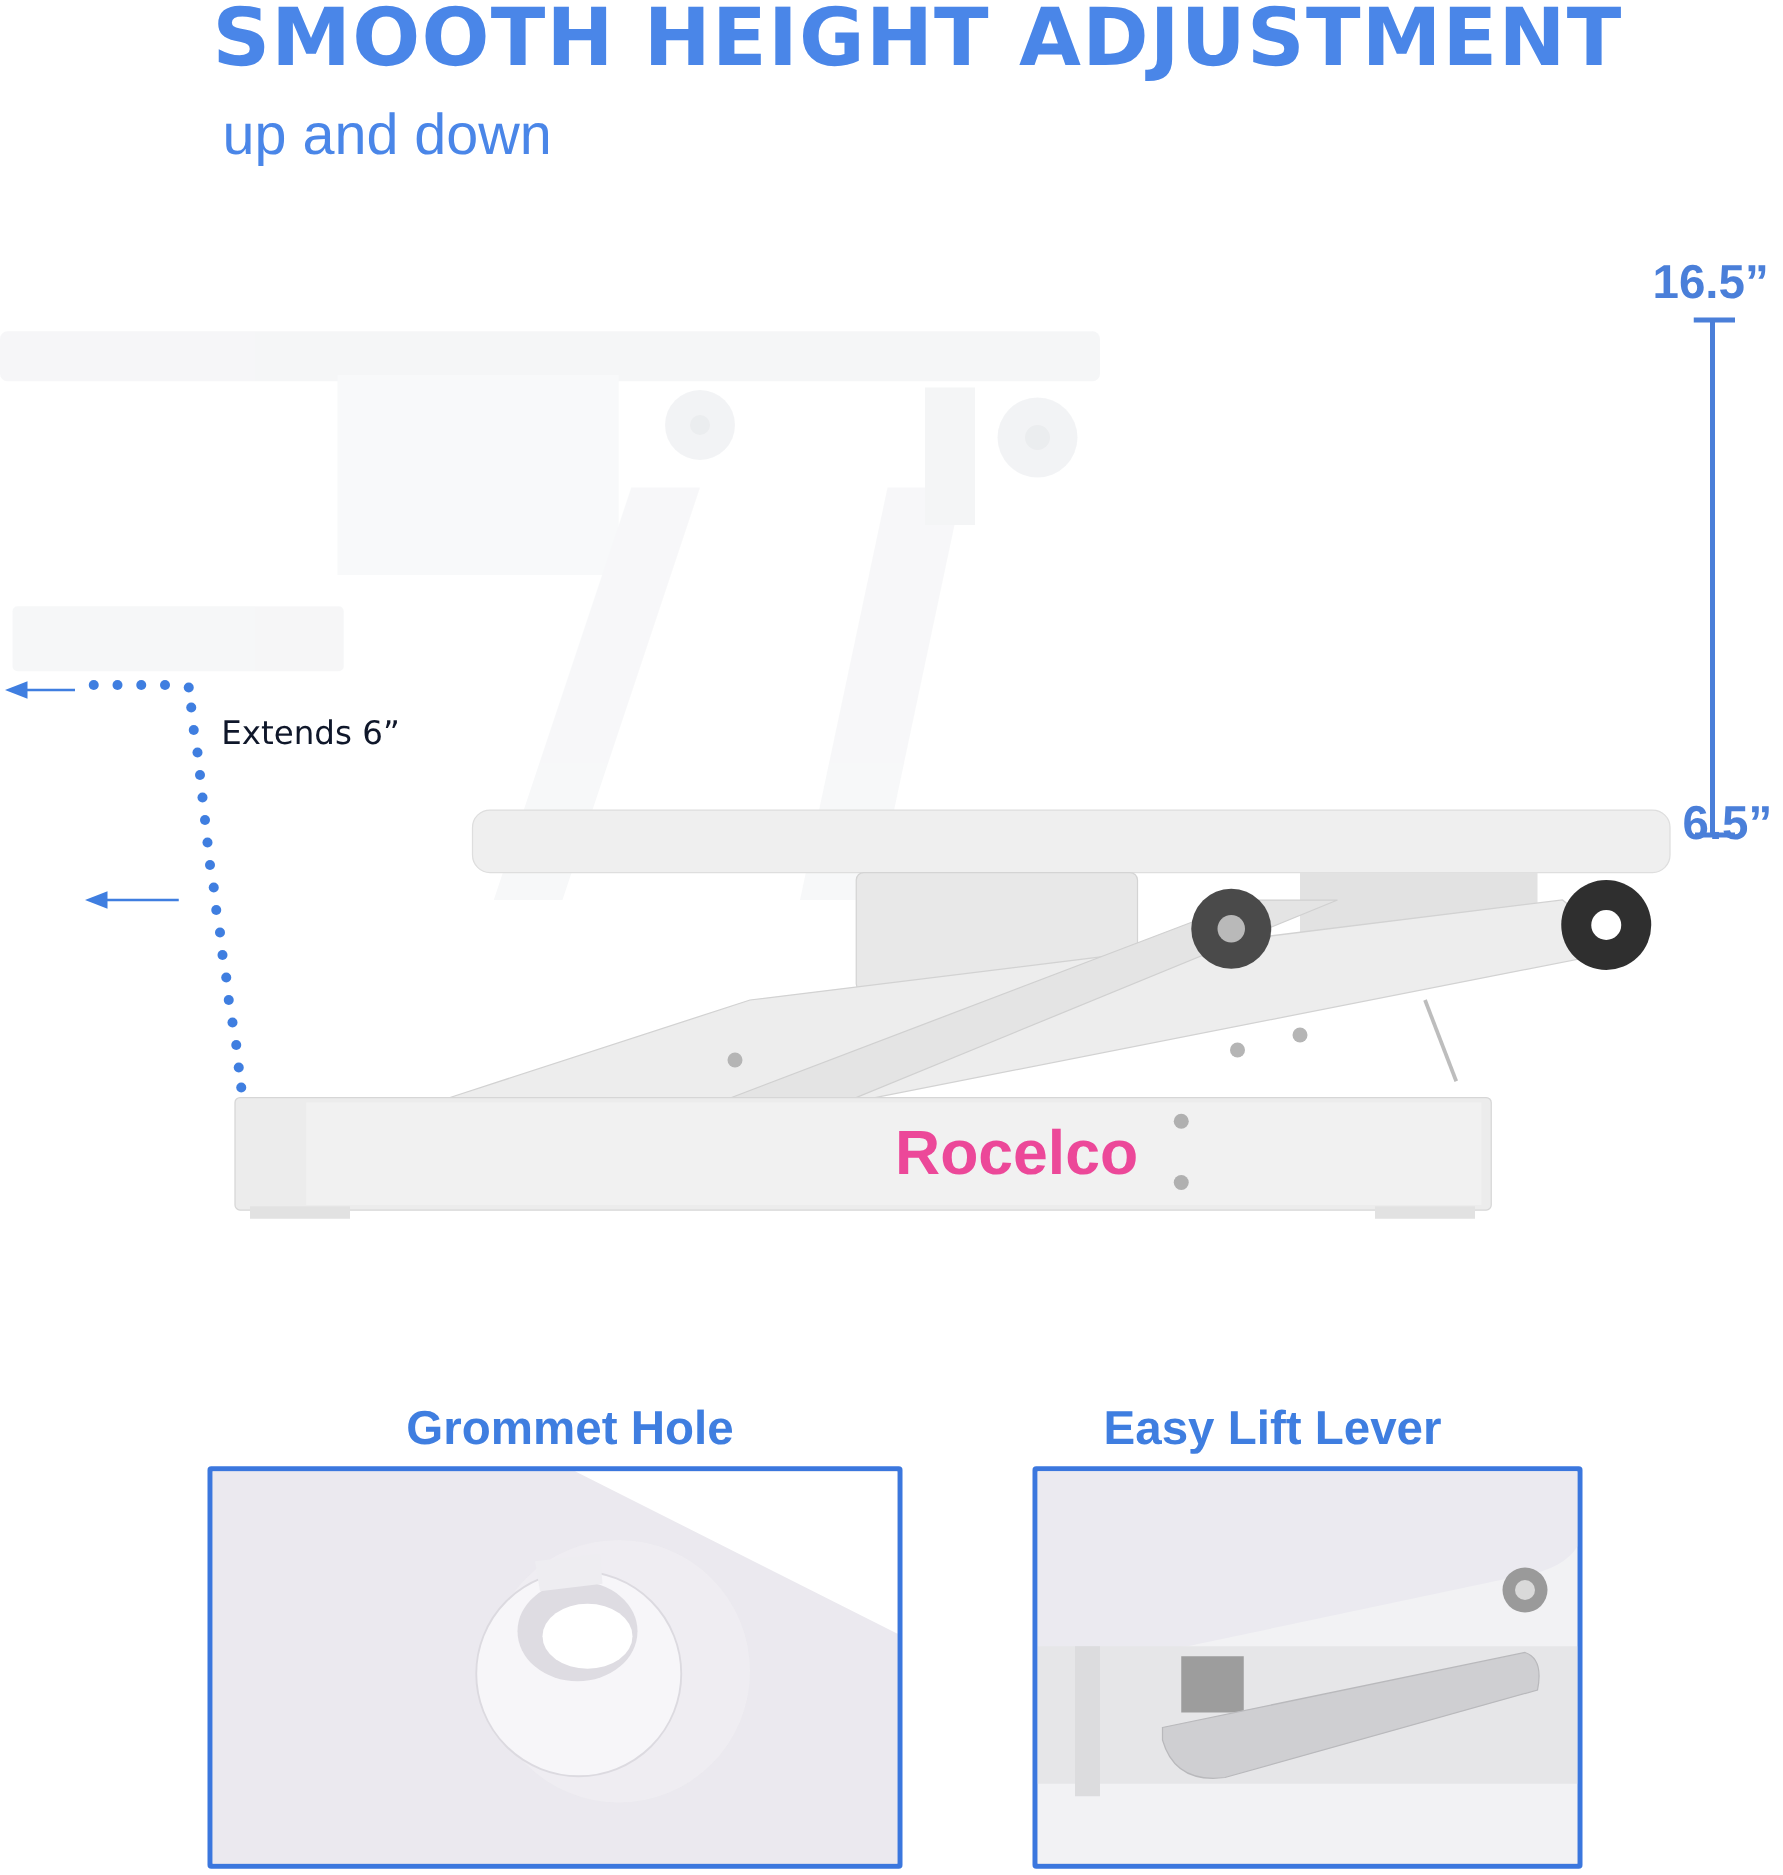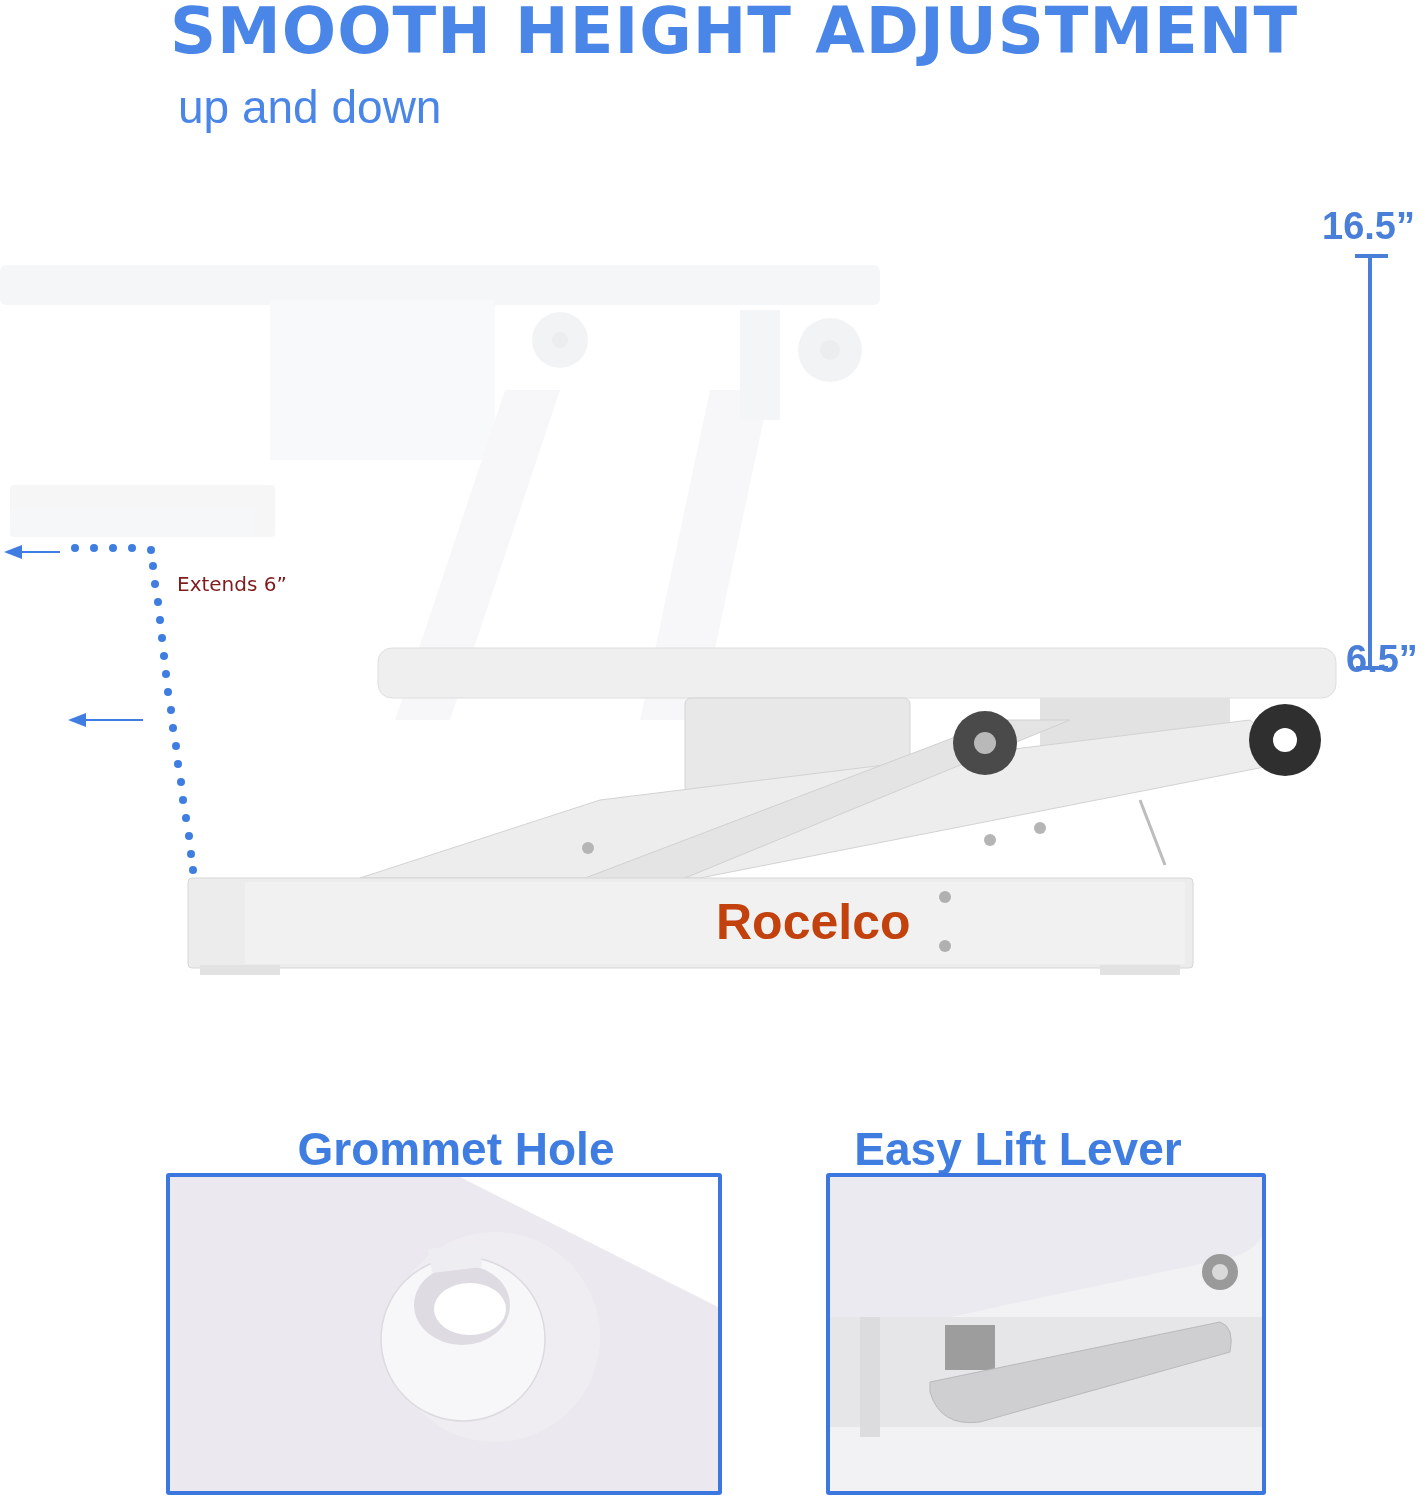--- a/index.html
+++ b/index.html
@@ -15,34 +15,34 @@
     }
     .subtitle {
       left: 178px; top: 80px; font-size: 46px; color: #4a86e8;
       font-family: Liberation Sans, sans-serif; white-space: nowrap;
     }
     .measure-label {
       font-family: "Liberation Sans", sans-serif; font-weight: bold;
       font-size: 38px; color: #4a7fd9; white-space: nowrap;
     }
     .extends-label {
-      left: 177px; top: 572px; font-size: 20px; color: #7f1d1d;
+      left: 177px; top: 572px; font-size: 26px; color: #0f172a;
       font-family: "DejaVu Sans", sans-serif; white-space: nowrap;
     }
     .caption {
       font-family: "Liberation Sans", sans-serif; font-weight: bold;
-      font-size: 46px; color: #3f7ee0; white-space: nowrap; text-align: center;
+      font-size: 38px; color: #3f7ee0; white-space: nowrap; text-align: center;
     }
     .inset {
       border: 4px solid #3b77de; border-radius: 3px; overflow: hidden;
       background: #ebe9ef; box-sizing: border-box;
     }
     .brand {
       font-family: "Liberation Sans", sans-serif; font-size: 50px;
-      color: #c2410c; font-weight: bold; white-space: nowrap; text-align: right;
+      color: #ec4899; font-weight: bold; white-space: nowrap; text-align: right;
     }
   </style>
 </head>
 <body>
 
 <div class="abs title">SMOOTH HEIGHT ADJUSTMENT</div>
 <div class="abs subtitle">up and down</div>
 
 <svg class="abs" style="left:0;top:200px" width="1426" height="820">
 

